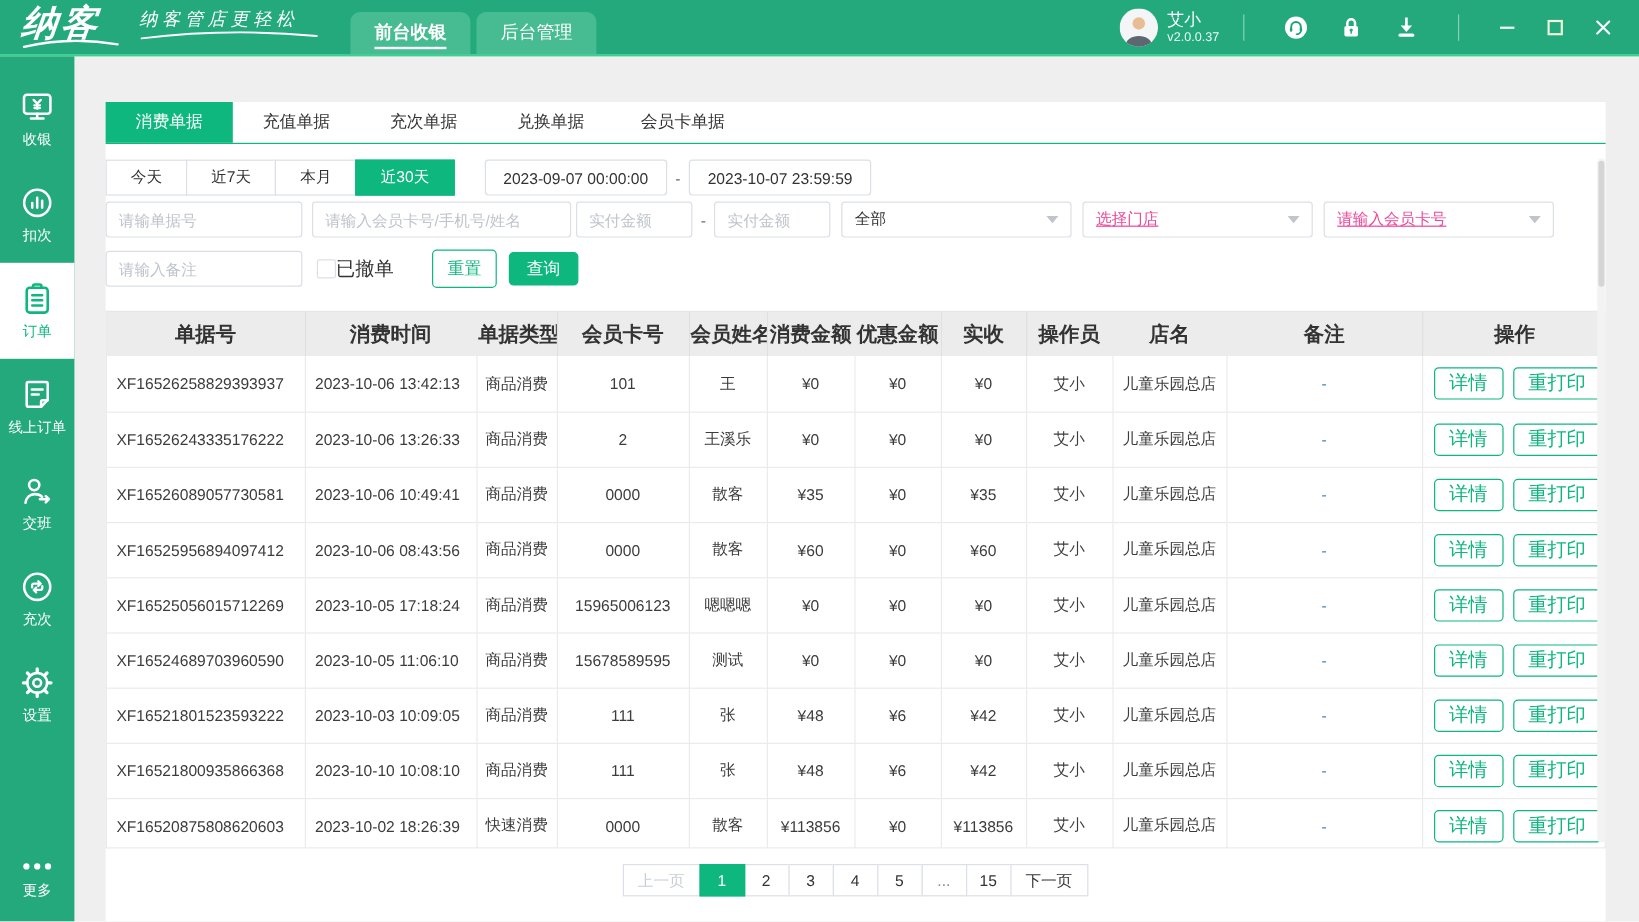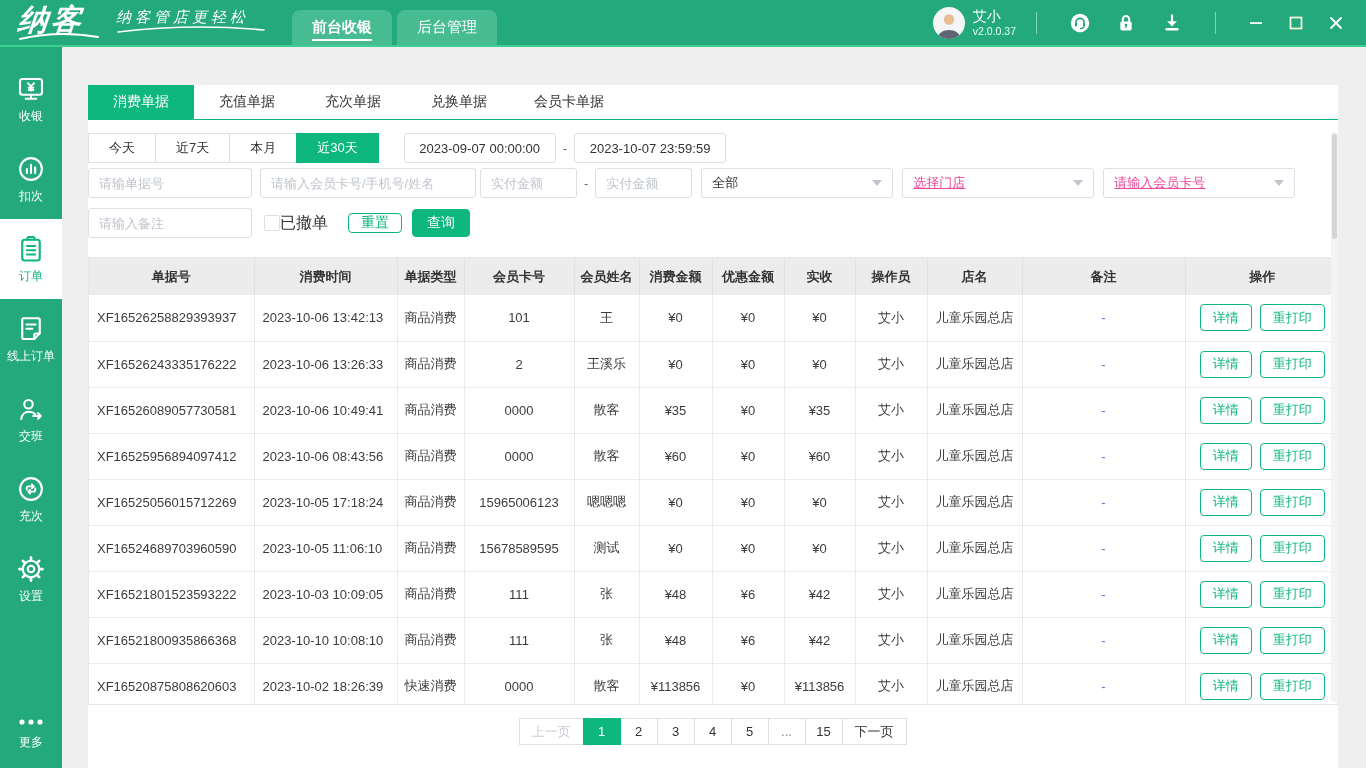--- a/index.html
+++ b/index.html
@@ -76,38 +76,38 @@
   .select { width:192px; height:30px; border:1px solid #dcdfe6; border-radius:3px; display:flex;
             align-items:center; justify-content:space-between; padding:0 10px; font-size:13px;
             background:#fff; cursor:pointer; margin-left:9px; }
   .sel-txt { color:#333; }
   .sel-txt.ph { color:#ec4899;text-decoration:underline; }
   .caret { width:0; height:0; border-left:5px solid transparent; border-right:5px solid transparent;
            border-top:6px solid #c0c4cc; }
   .cb { width:16px; height:16px; border:1px solid #dcdfe6; border-radius:2px; background:#fff;
         margin-left:12px; cursor:pointer; flex:0 0 auto; }
   .cb-lbl { font-size:16px; color:#333; margin-left:0; }
-  .btn-reset { height:20px; padding:0 12px; margin-left:20px; background:#fff; color:var(--accent-green);
+  .btn-reset { height:32px; padding:0 12px; margin-left:32px; background:#fff; color:var(--accent-green);
                border:1px solid var(--accent-green); border-radius:4px; font-size:14px; cursor:pointer; }
   .btn-query { height:28px; padding:0 14px; margin-left:10px; background:var(--accent-green); color:#fff;
                border:1px solid var(--accent-green); border-radius:4px; font-size:14px; cursor:pointer; }
   
   .tbl-wrap { margin-top:19px; height:448px; overflow:hidden; border:1px solid #e7e7e7; }
   table { border-collapse:collapse; table-layout:fixed; width:100%; }
-  th { height:37px; background:#ececec; font-size:13px; color:#333; font-weight:bold;
+  th { height:37px; background:#ececec; font-size:17px; color:#333; font-weight:bold;
        border-right:1px solid #e0e0e0; white-space:nowrap; overflow:hidden; }
   th:last-child { border-right:none; }
   td { height:46px; font-size:13px; color:#3c3c3c; text-align:center; padding:0 5px;
        border-right:1px solid #ebebeb; border-bottom:1px solid #ebebeb;
        white-space:nowrap; overflow:hidden; background:#fff; }
   td:last-child { border-right:none; }
   td.left { text-align:left; padding-left:8px; }
   td.remark { color:var(--remark-blue); }
   .act-btn { height:27px; padding:0 12px; border:1px solid var(--accent-green); color:var(--accent-green);
-             background:#fff; border-radius:4px; font-size:13px; margin:0 4px; cursor:pointer; }
+             background:#fff; border-radius:4px; font-size:16px; margin:0 4px; cursor:pointer; }
   
   .pager { display:flex; justify-content:center; margin-top:13px; }
   .pg { min-width:38px; height:27px; border:1px solid #dcdfe6; background:#fff; font-size:13px; color:#333;
         margin-left:-1px; display:flex; align-items:center; justify-content:center; padding:0 12px;
         cursor:pointer; position:relative; }
   .pg.num { padding:0; }
   .pg.dots { color:#888; }
   .pg.disabled { color:#c9ced6; cursor:default; }
   .pg.active { background:var(--accent-green); color:#fff; border-color:var(--accent-green); z-index:1; }
   

